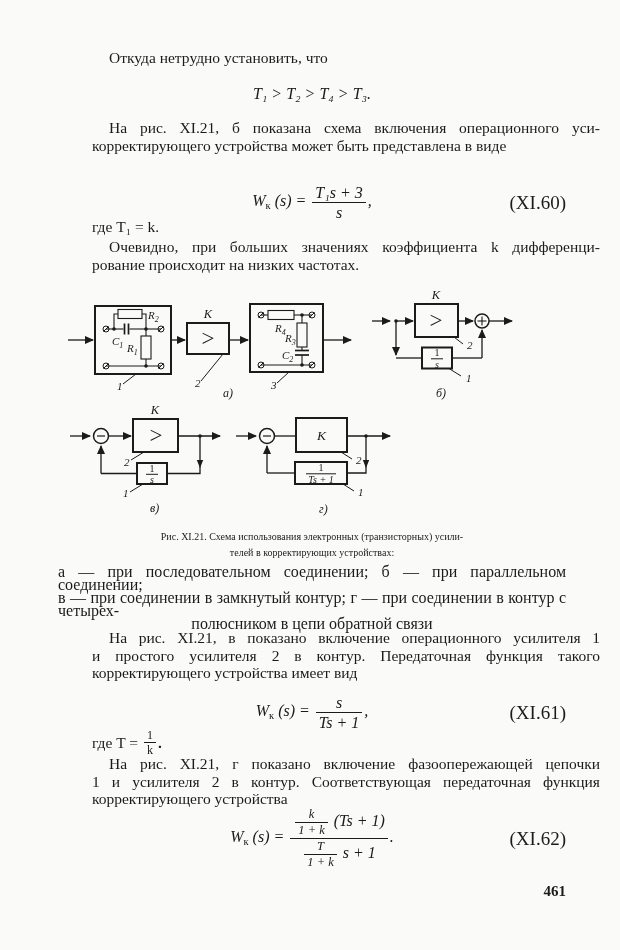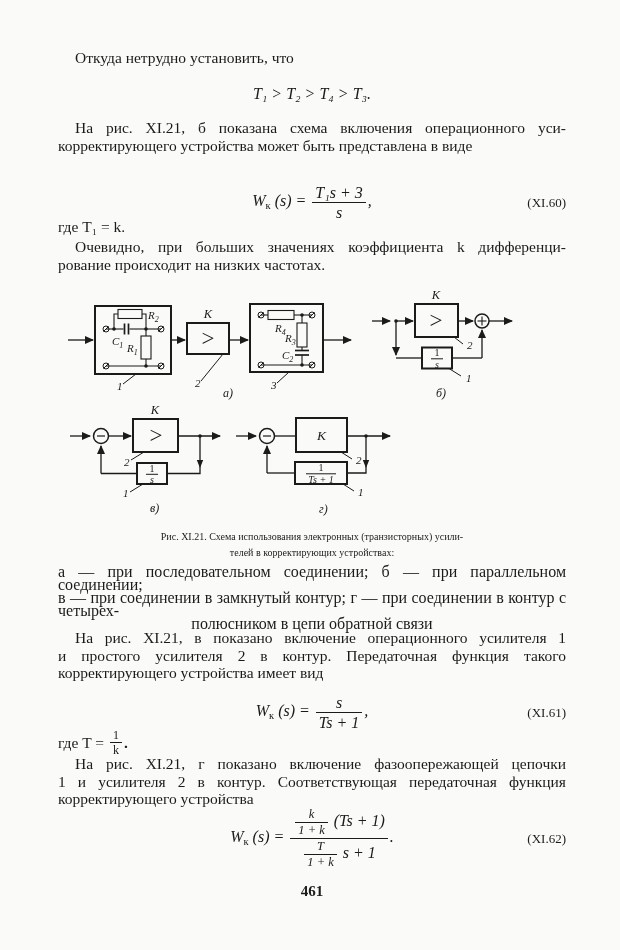--- a/index.html
+++ b/index.html
@@ -1,38 +1,38 @@
 <!DOCTYPE html>
 <html><head>
 <meta charset="utf-8">
 <style>
   html,body{margin:0;padding:0;background:#e8e8e6;}
   .page{position:relative;width:620px;height:950px;background:#fafaf8;color:#1b1b1b;
         font-family:"Liberation Serif","DejaVu Serif",serif;overflow:hidden;}
   .abs{position:absolute;}
   .col{left:58px;width:508px;}
-  .bodytext{font-size:15.5px;line-height:17.5px;}
+  .bodytext{font-size:15.5px;line-height:17.5px;margin-left:34px;}
   .jl{text-align:justify;text-align-last:justify;}
   .ll{text-align:left;}
   .indent{text-indent:17px;}
   .it{}
   .eq{text-align:center;font-size:16px;font-style:italic;}
-  .eq .tag{position:absolute;right:0;top:50%;transform:translateY(-50%);font-style:normal;font-size:13px;}
+  .eq .tag{position:absolute;right:0;top:50%;transform:translateY(-50%);font-style:normal;font-size:19px;}
   .eqline{display:inline-block;}
   .frac{display:inline-block;vertical-align:middle;text-align:center;line-height:1.08;margin:0 2px;}
   .frac>.num{display:block;border-bottom:1.3px solid #1b1b1b;padding:0 3px 1px;}
   .frac>.den{display:block;padding:1px 3px 0;}
   .frac.small{font-size:12.5px;line-height:1.05;}
   .frac.tiny{font-size:12px;line-height:1.0;vertical-align:-6px;}
   .ksub{font-style:normal;font-size:10.5px;vertical-align:-3px;}
   .cap-title{font-size:10px;line-height:16px;text-align:center;}
   .cap-det{font-size:16px;line-height:13px;}
   .cap-det .cl{text-align:justify;text-align-last:justify;}
   .cap-det .cc{text-align:center;}
-  .pagenum{font-size:15px;font-weight:bold;text-align:center;}
+  .pagenum{font-size:15px;font-weight:bold;text-align:right;}
   svg text{font-family:"Liberation Serif","DejaVu Serif",serif;fill:#1b1b1b;}
   svg .lab{font-size:11px;font-style:italic;}
   svg .klab{font-size:12.5px;font-style:italic;}
   svg .gt{font-size:23px;}
   svg .fr{font-size:10px;}
   svg .fri{font-size:10px;font-style:italic;}
   svg .sub{font-size:12px;font-style:italic;}
 </style>
 </head>
 <body>

